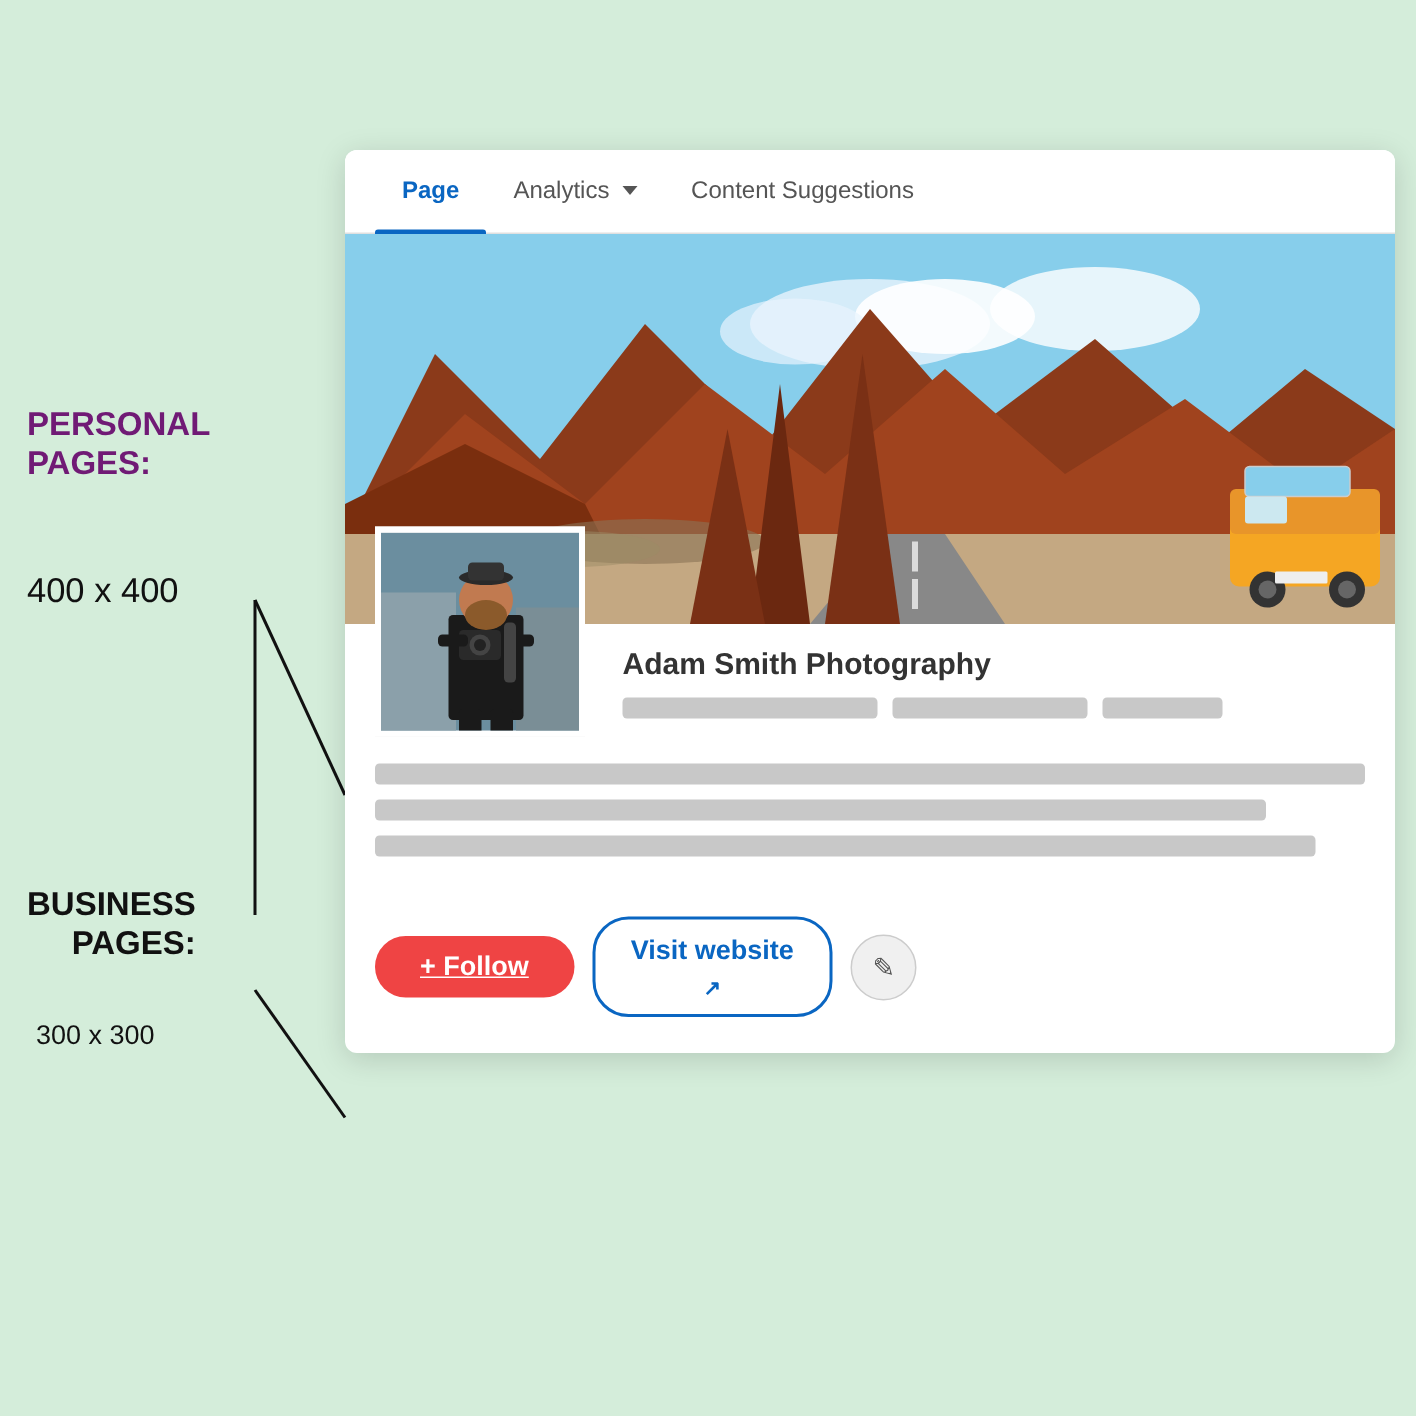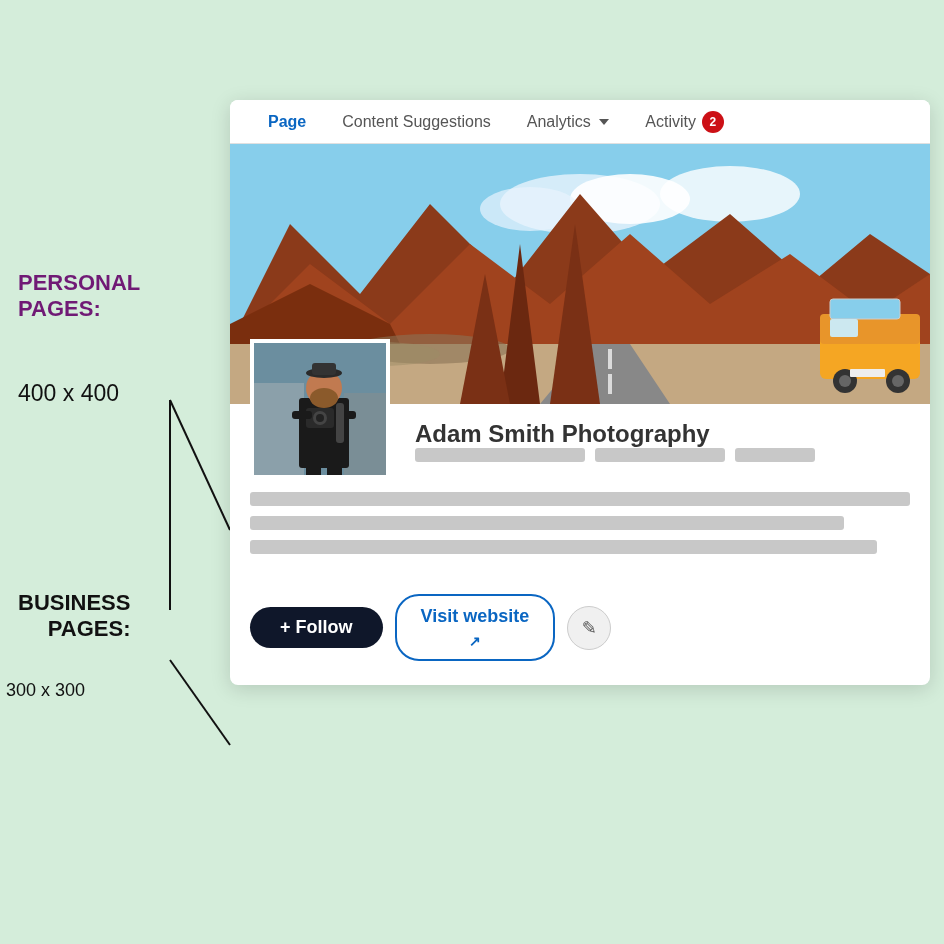--- a/index.html
+++ b/index.html
@@ -39,21 +39,21 @@
       top: 590px;
       font-size: 22px;
       font-weight: 900;
       color: #111;
       line-height: 1.2;
       text-align: right;
     }
 
     .annotation-business-size {
       position: absolute;
-      left: 6px;
+      left: 24px;
       top: 680px;
       font-size: 18px;
       font-weight: 400;
       color: #111;
     }
 
     
     .main-card {
       position: absolute;
       left: 230px;
@@ -65,21 +65,21 @@
       overflow: hidden;
     }
 
     
     .nav-tabs {
       display: flex;
       align-items: center;
       padding: 0 20px;
       border-bottom: 1px solid #e0e0e0;
       background: #fff;
-      height: 44px;
+      height: 56px;
     }
 
     .nav-tab {
       padding: 18px 18px;
       font-size: 16px;
       font-weight: 400;
       color: #555;
       cursor: pointer;
       position: relative;
       white-space: nowrap;
@@ -158,23 +158,24 @@
       background: #f0f0f0;
       overflow: hidden;
     }
 
     .profile-info {
       padding-top: 16px;
       padding-left: 165px;
     }
 
     .profile-name {
-      font-size: 24px;
+      font-size: 20px;
       font-weight: 600;
       color: #333;
+      margin-bottom: 10px;
     }
 
     .skeleton-lines {
       display: flex;
       gap: 10px;
       margin-bottom: 0;
     }
 
     .skeleton-line {
       height: 14px;
@@ -196,31 +197,32 @@
 
     
     .action-buttons {
       padding: 10px 20px 24px 20px;
       display: flex;
       gap: 12px;
       align-items: center;
     }
 
     .btn-follow {
-      background: #0f172a;
+      background: #ef4444;
       color: #fff;
       border: none;
       border-radius: 24px;
       padding: 10px 30px;
       font-size: 18px;
       font-weight: 600;
       cursor: pointer;
       display: flex;
       align-items: center;
       gap: 6px;
+      text-decoration: underline;
     }
 
     .btn-visit {
       background: #fff;
       color: #0a66c2;
       border: 2px solid #0a66c2;
       border-radius: 24px;
       padding: 10px 24px;
       font-size: 18px;
       font-weight: 600;
@@ -279,29 +281,25 @@
 <div class="annotation-business">
   <span>BUSINESS</span><br>
   <span>PAGES:</span>
 </div>
 <div class="annotation-business-size">300 x 300</div>
 
 <div class="main-card">
 
   <div class="nav-tabs">
     <div class="nav-tab active">Page</div>
-    <div class="nav-tab">Content Suggestions</div>
     <div class="nav-tab">
       <span>Analytics</span>
       <span class="chevron-down"></span>
     </div>
-    <div class="nav-tab" style="display:flex;align-items:center;">
-      <span>Activity</span>
-      <span class="activity-badge">2</span>
-    </div>
+    <div class="nav-tab">Content Suggestions</div>
   </div>
 
   <div class="cover-photo">
     <svg class="cover-svg" viewBox="0 0 700 260" xmlns="http://www.w3.org/2000/svg" preserveAspectRatio="xMidYMid slice">
 
       <rect width="700" height="260" fill="#87CEEB"></rect>
 
       <ellipse cx="350" cy="60" rx="80" ry="30" fill="#e8f4fd" opacity="0.8"></ellipse>
       <ellipse cx="400" cy="55" rx="60" ry="25" fill="#fff" opacity="0.9"></ellipse>
       <ellipse cx="300" cy="65" rx="50" ry="22" fill="#e8f4fd" opacity="0.7"></ellipse>

